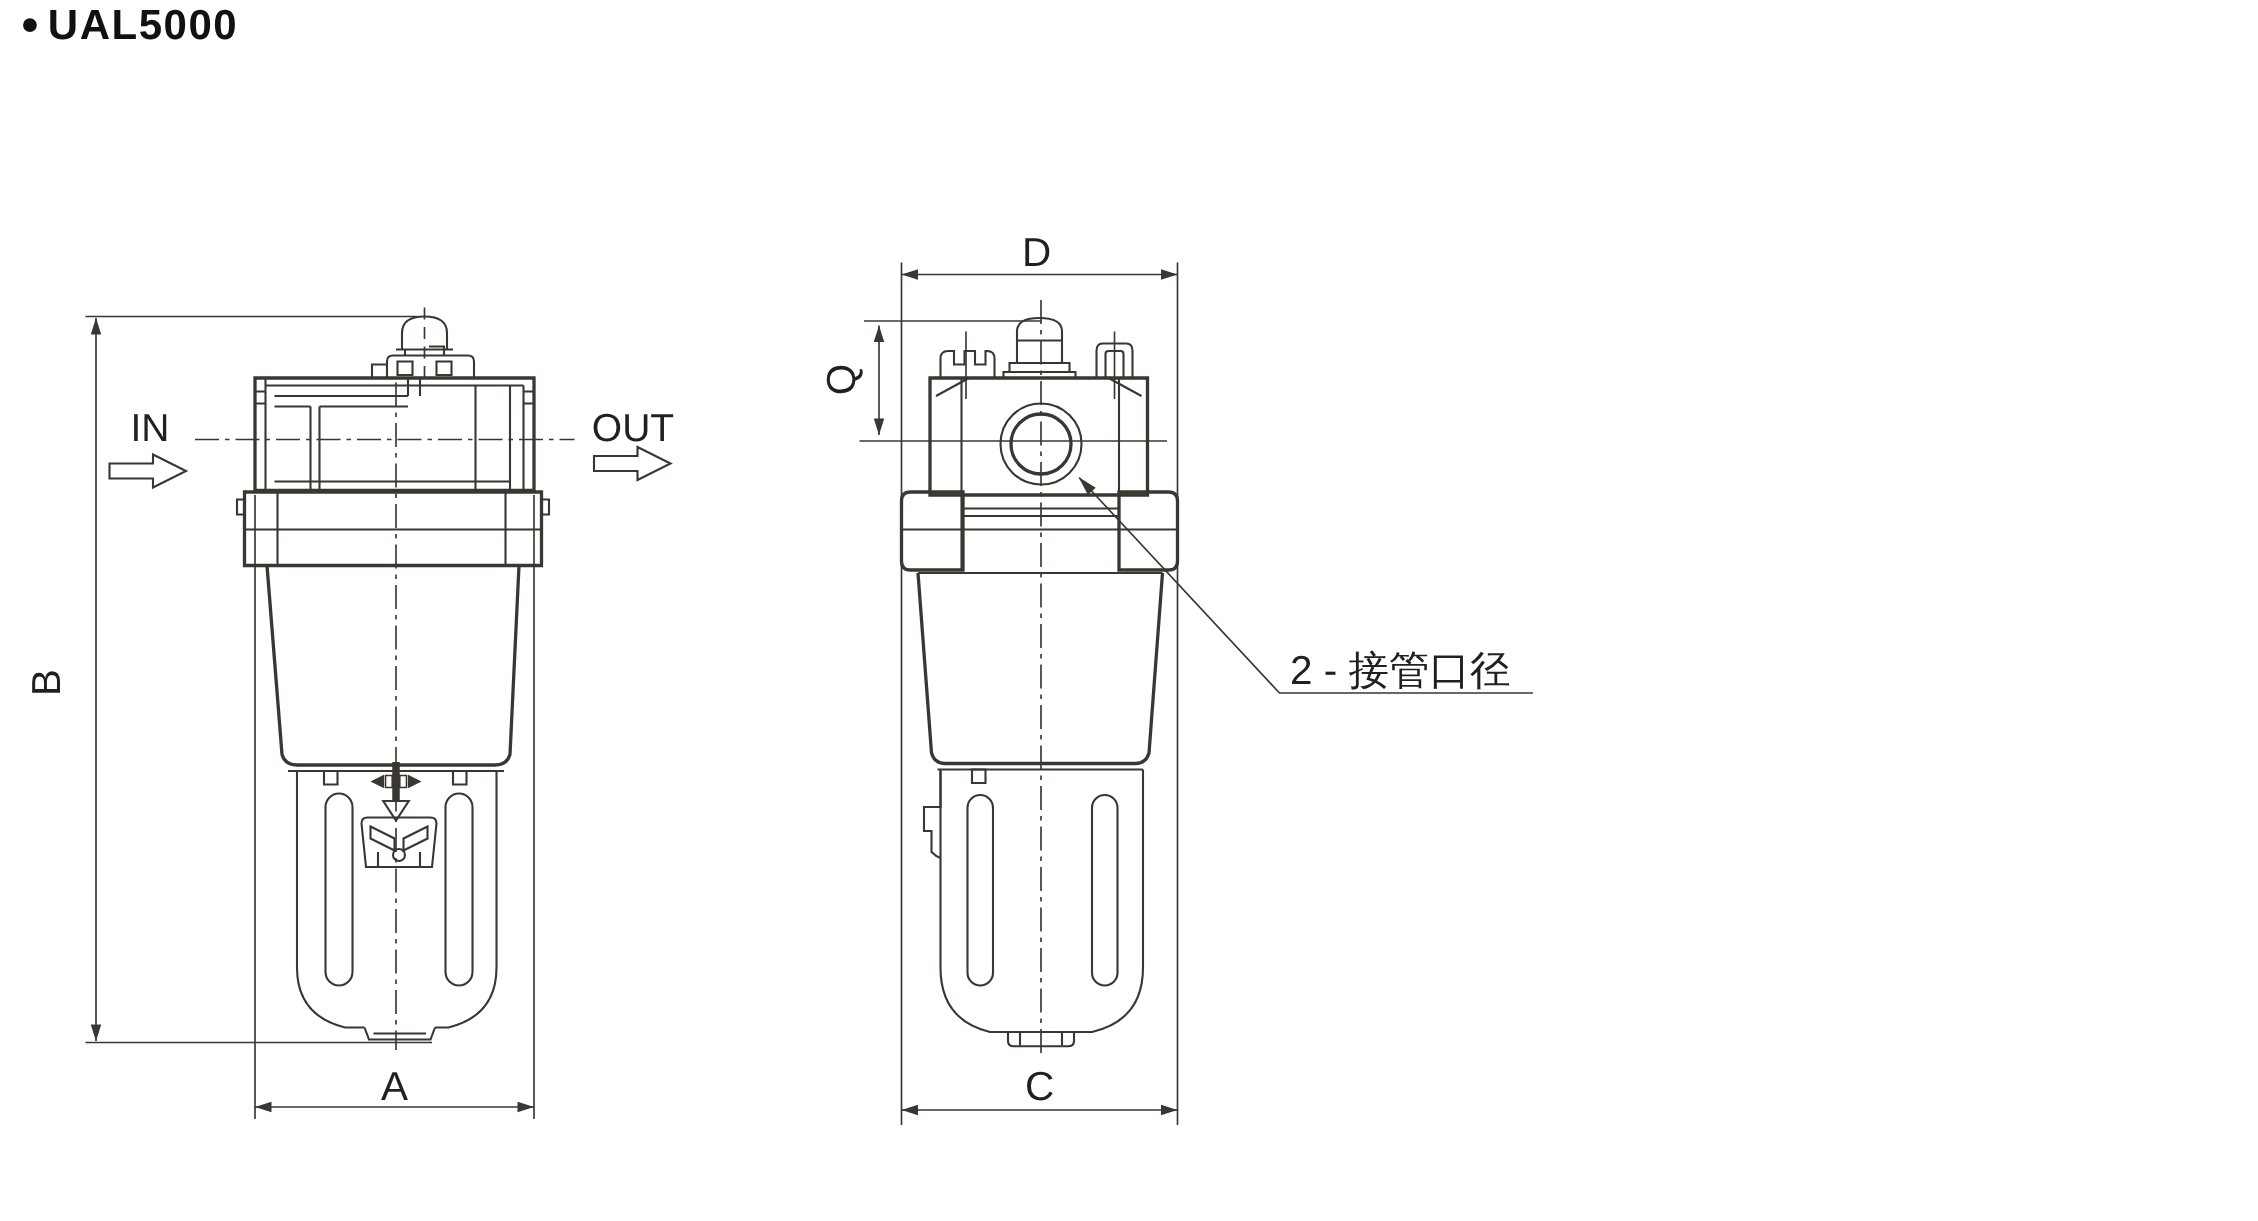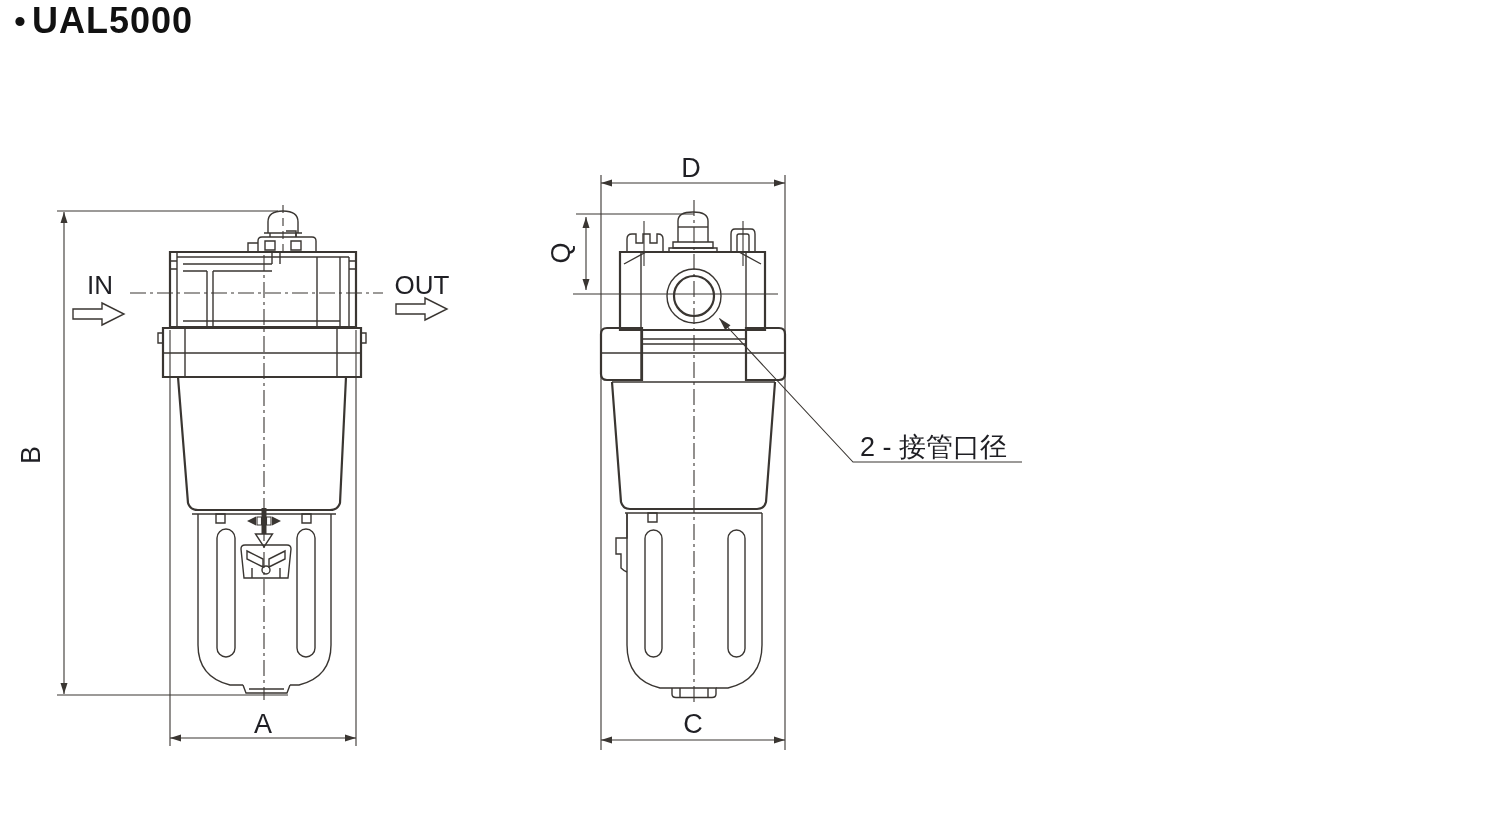--- a/index.html
+++ b/index.html
@@ -6,21 +6,21 @@
     --line:#3a3632;
     --text:#1f1f24;
     --bg:#ffffff;
   }
   html,body{margin:0;padding:0;background:var(--bg);}
   .page{position:relative;width:1505px;height:814px;background:var(--bg);overflow:hidden;
         font-family:"Liberation Sans", sans-serif;}
   .title{position:absolute;left:14px;top:0px;display:flex;align-items:center;gap:6px;
          color:#111;}
   .bullet{font-size:34px;line-height:34px;color:#111;}
-  .title-text{font-size:36px;font-weight:bold;letter-spacing:1px;color:#111;text-align:right;}
+  .title-text{font-size:28px;font-weight:bold;letter-spacing:1px;color:#111;text-align:right;}
   svg{position:absolute;left:0;top:0;}
   
   .s2 {stroke:var(--line);stroke-width:2.2;fill:none;stroke-linejoin:miter;}
   .s15{stroke:var(--line);stroke-width:1.4;fill:none;stroke-linejoin:miter;}
   .s1 {stroke:var(--line);stroke-width:1.1;fill:none;}
   .cl {stroke:var(--line);stroke-width:1.1;fill:none;stroke-dasharray:16 4 3 4;}
   .dsh{stroke:var(--line);stroke-width:1.1;fill:none;stroke-dasharray:8 5;}
   .ah {fill:var(--line);stroke:none;}
   .pin{fill:var(--line);stroke:none;}
   text.dim{font-family:"Liberation Sans", sans-serif;font-size:27px;fill:var(--text);}

